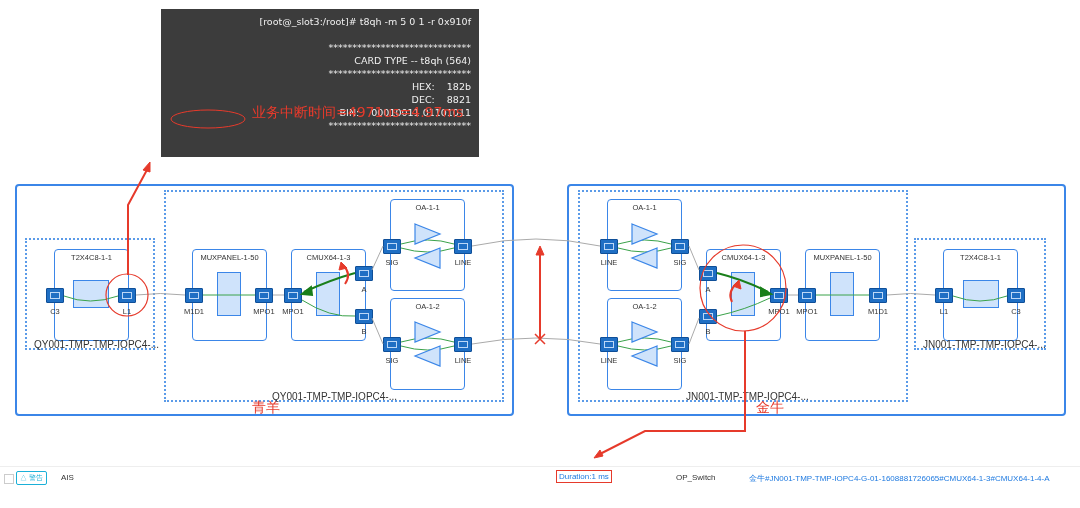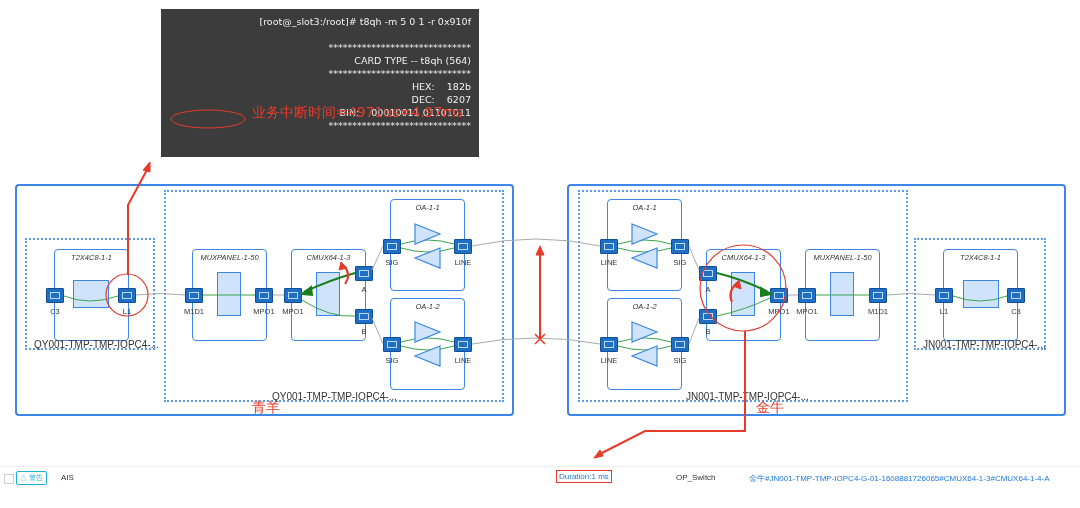--- a/index.html
+++ b/index.html
@@ -3,21 +3,21 @@
 <meta charset="utf-8">
 <style>
   html,body{margin:0;padding:0;background:#fff;}
   body{width:1080px;height:508px;position:relative;overflow:hidden;font-family:"Liberation Sans",sans-serif;}
   .terminal{position:absolute;left:161px;top:9px;width:318px;height:148px;background:#3c3c3c;color:#f0f0f0;font-family:"DejaVu Sans",sans-serif;font-size:9.5px;line-height:13px;padding:6px 8px;box-sizing:border-box;}
   .terminal .ln{white-space:pre;height:13px;text-align:right;}
   .terminal .note{position:absolute;left:91px;top:97px;color:#e63a2b;font-size:14px;white-space:nowrap;}
   .site{position:absolute;border:2px solid #3b86e8;border-radius:4px;box-sizing:border-box;}
   .dotted{position:absolute;border:2px dotted #5b9be8;box-sizing:border-box;}
   .card{position:absolute;border:1.5px solid #3b86e8;border-radius:4px;background:#fff;box-sizing:border-box;}
-  .card .ttl{position:absolute;top:3px;left:0;right:0;text-align:center;font-size:7.5px;color:#333;font-style:italic;}
+  .card .ttl{position:absolute;top:3px;left:0;right:0;text-align:center;font-size:7.5px;color:#333;}
   .inner{position:absolute;background:#cfe3fb;border:1.5px solid #3b86e8;box-sizing:border-box;}
   .port{position:absolute;width:18px;height:15px;background:#1f6fc4;border:1px solid #0f4f98;box-sizing:border-box;border-radius:1px;}
   .port::before{content:"";position:absolute;left:3px;top:3px;width:10px;height:7px;border:1px solid #bcd8f7;box-sizing:border-box;}
   .plbl{position:absolute;font-size:7.5px;color:#333;width:40px;text-align:center;}
   .caption{position:absolute;font-size:10px;color:#333;white-space:nowrap;}
   .redtxt{position:absolute;color:#e63a2b;font-size:14px;}
   svg.overlay{position:absolute;left:0;top:0;}
   .alarm{position:absolute;left:0;top:466px;width:1080px;height:22px;border-top:1px solid #eee;font-size:8px;}
   .alarm span{position:absolute;top:6px;white-space:nowrap;text-align:center;}
   .chk{position:absolute;left:4px;top:7px;width:8px;height:8px;border:1px solid #ccc;}
@@ -28,21 +28,21 @@
 </head>
 <body>
 
 <div class="terminal">
   <div class="ln">[root@_slot3:/root]# t8qh -m 5 0 1 -r 0x910f</div>
   <div class="ln"></div>
   <div class="ln">******************************</div>
   <div class="ln">CARD TYPE -- t8qh (564)</div>
   <div class="ln">******************************</div>
   <div class="ln">HEX:    182b</div>
-  <div class="ln">DEC:    6207</div>
+  <div class="ln">DEC:    8821</div>
   <div class="ln">BIN:    00010011 01101011</div>
   <div class="ln">******************************</div>
   <div class="note">业务中断时间=4971us=4.97ms</div>
 </div>
 
 <div class="site" style="left:15px;top:184px;width:499px;height:232px;"></div>
 <div class="dotted" style="left:25px;top:238px;width:130px;height:112px;"></div>
 <div class="dotted" style="left:164px;top:190px;width:340px;height:212px;"></div>
 
 <div class="card" style="left:54px;top:249px;width:75px;height:92px;">

